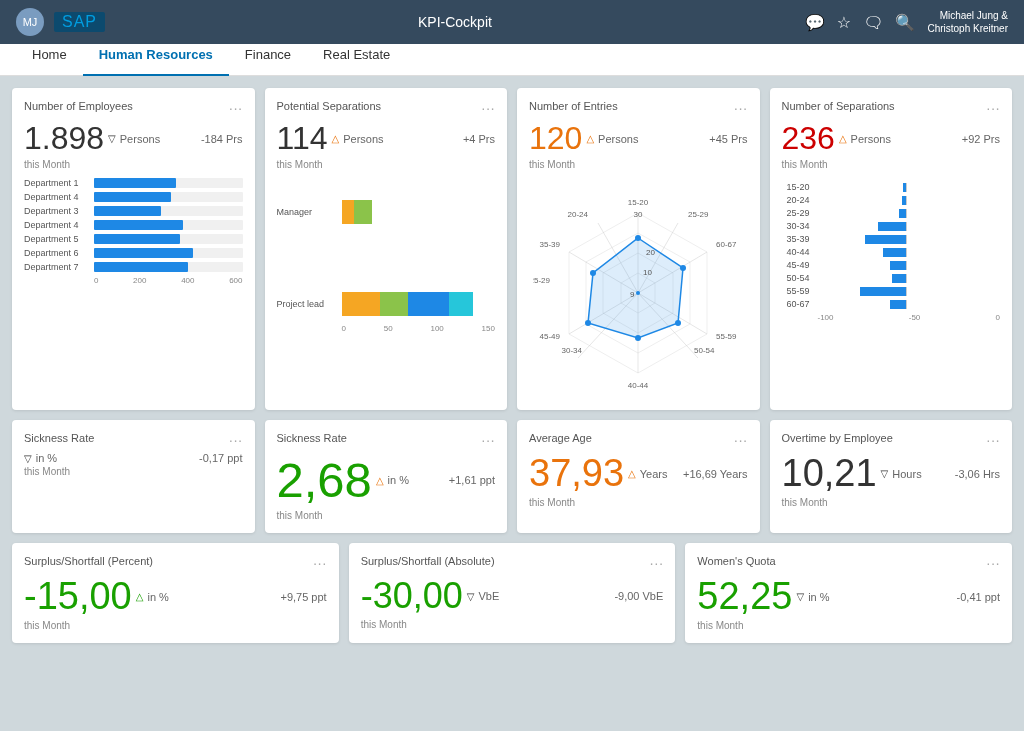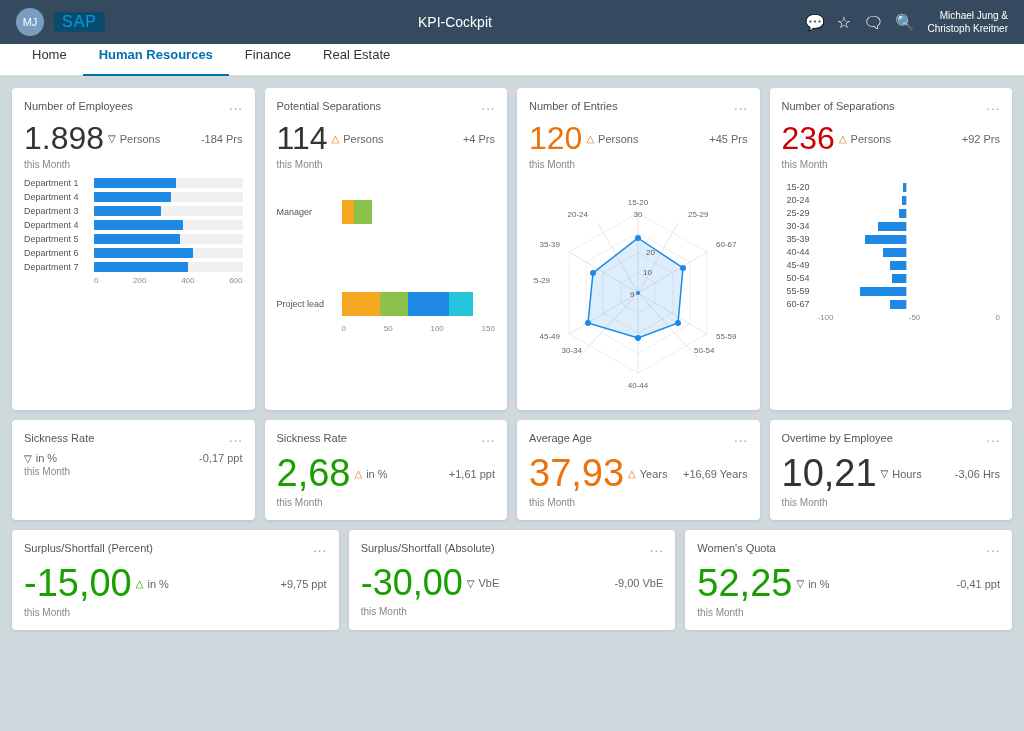--- a/index.html
+++ b/index.html
@@ -456,21 +456,21 @@
       </div>
       <div class="kpi-period">this Month</div>
     </div>
 
     <div class="card">
       <div class="card-title">
         <span>Sickness Rate</span>
         <span class="card-dots">···</span>
       </div>
       <div class="kpi-row">
-        <span class="kpi-value green" style="font-size:38px">2,68</span>
+        <span class="kpi-value green" style="font-size:49px">2,68</span>
         <span class="arrow-up">△</span>
         <span class="kpi-unit">in %</span>
         <span class="kpi-delta">+1,61 ppt</span>
       </div>
       <div class="kpi-period">this Month</div>
     </div>
 
     <div class="card">
       <div class="card-title">
         <span>Average Age</span>

